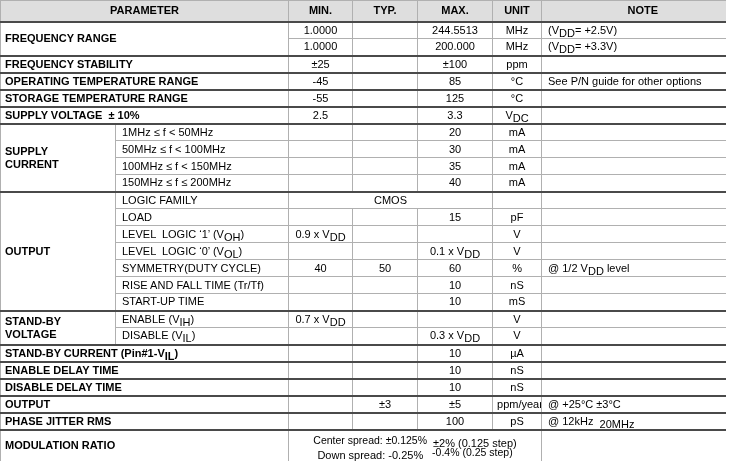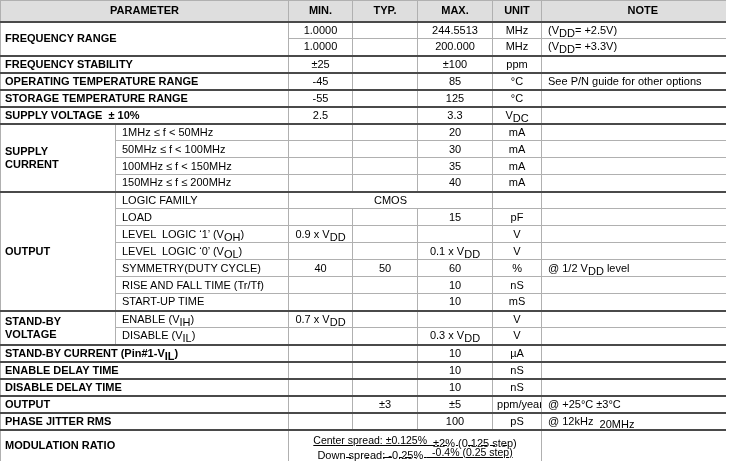--- a/index.html
+++ b/index.html
@@ -37,21 +37,21 @@
     border-bottom:2px solid var(--major);
   }
   tbody tr{height:17px;}
   tr.mbr td{border-bottom:2px solid var(--major);}
   td.mb{border-bottom:2px solid var(--major);}
   td.param{text-align:left;font-weight:bold;}
   td.sub{text-align:left;font-weight:normal;padding-left:6px;}
   td.group{text-align:left;font-weight:bold;}
   td.min,td.typ,td.max,td.unit,td.value{text-align:center;font-weight:normal;}
   td.note{text-align:left;font-weight:normal;padding-left:6px;}
-  td.small{font-size:10.5px;line-height:12px;text-decoration:underline;}
+  td.small{font-size:10.5px;line-height:12px;}
   sub{font-size:11px;line-height:0;}
 </style>
 </head>
 <body>
 
 <div class="sheet">
   <table class="spec">
     <colgroup>
       <col style="width:115px">
       <col style="width:173px">

